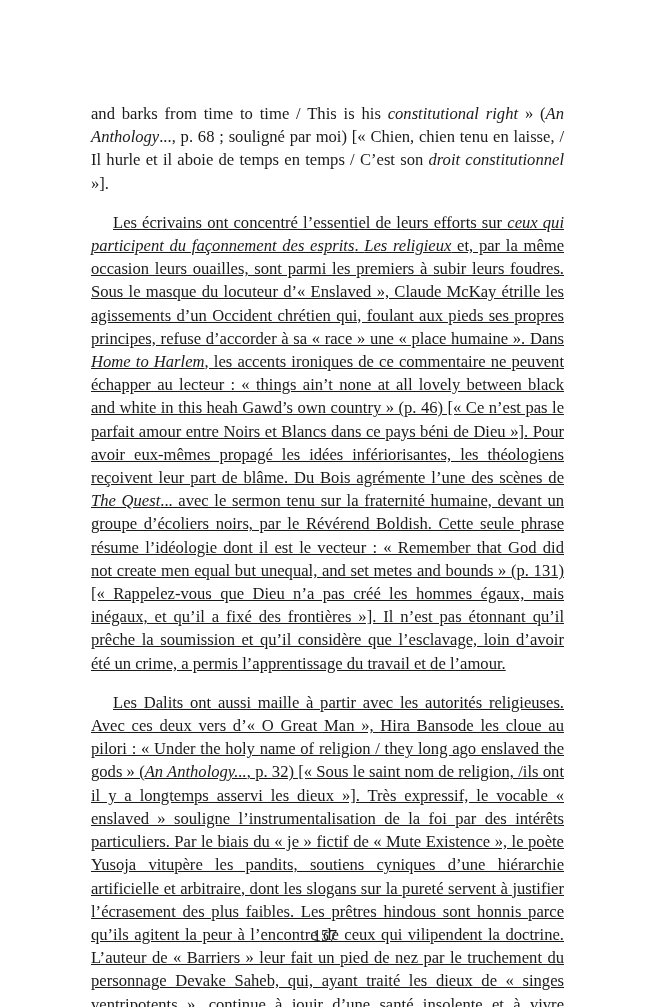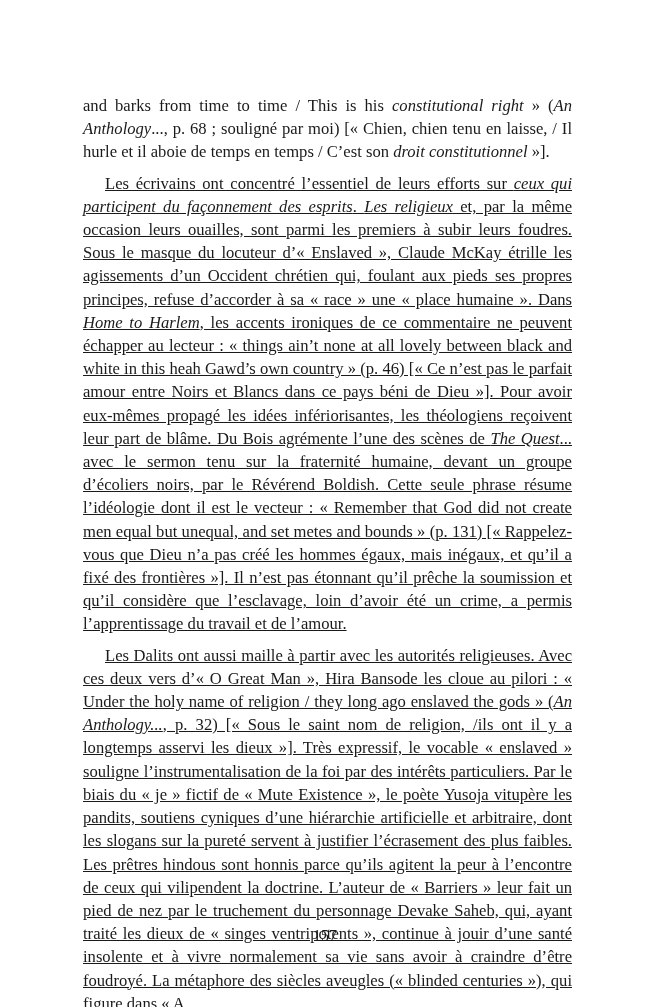--- a/index.html
+++ b/index.html
@@ -19,21 +19,21 @@
       position: absolute;
       left: 75px;
       top: 86px;
       width: 505px;
       font-size: 16.6px;
       line-height: 23.2px;
       text-align: justify;
       hyphens: none;
     }
     .para {
-      margin: 8px;
+      margin: 16px;
       text-indent: 0;
     }
     .para.indent {
       text-indent: 22px;
       margin-top: 4px;
       text-decoration: underline;
     }
     .para + .para.indent { margin-top: 4px; }
     i { font-style: italic; }
     .page-number {

